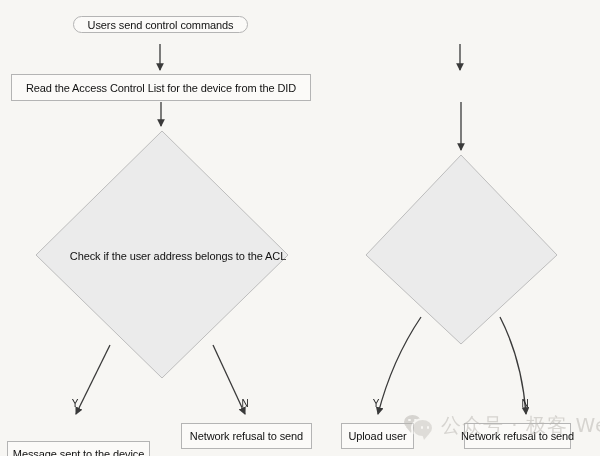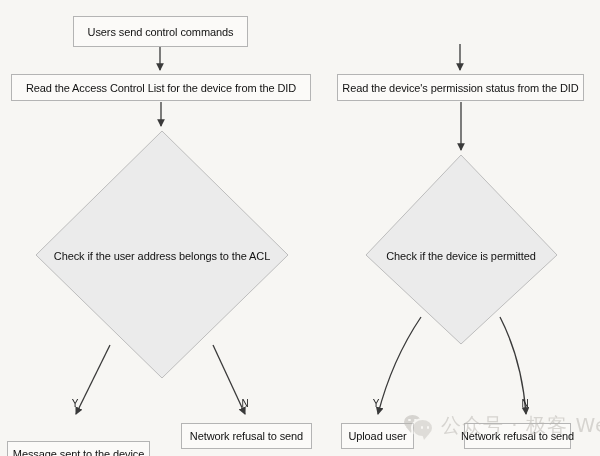--- a/index.html
+++ b/index.html
@@ -44,20 +44,21 @@
   }
   .diamond-label {
     position: absolute;
     color: #111111;
     font-size: 11px;
     font-family: "Liberation Sans", sans-serif;
     white-space: nowrap;
     text-align: center;
     transform: translate(-50%, -50%);
     letter-spacing: -0.1px;
+    padding-left: 32px;
   }
   .edge-label {
     position: absolute;
     color: #222222;
     font-size: 10px;
     font-family: "Liberation Sans", sans-serif;
     white-space: nowrap;
     transform: translate(-50%, -50%);
   }
   .watermark {
@@ -156,38 +157,36 @@
 
     <line x1="460" y1="44" x2="460" y2="70" stroke="#3a3a3a" stroke-width="1.3" marker-end="url(#arrowhead)"></line>
 
     <line x1="461" y1="102" x2="461" y2="150" stroke="#3a3a3a" stroke-width="1.3" marker-end="url(#arrowhead)"></line>
 
     <path d="M421,317 Q392,360 378,414" fill="none" stroke="#3a3a3a" stroke-width="1.3" marker-end="url(#arrowhead)"></path>
 
     <path d="M500,317 Q522,360 526,414" fill="none" stroke="#3a3a3a" stroke-width="1.3" marker-end="url(#arrowhead)"></path>
   </svg>
 
-  <div class="node-box" style="left:73px; top:16px; width:175px; height:31px;">Users send control commands</div>
+  <div class="node-box" style="left:73px; top:16px; width:175px; height:17px;border-radius:9px;">Users send control commands</div>
 
   <div class="node-box" style="left:11px; top:74px; width:300px; height:27px;">Read the Access Control List for the device from the DID</div>
 
   <div class="diamond-label" style="left:162px; top:256px;">Check if the user address belongs to the ACL</div>
 
   <div class="edge-label" style="left:75px; top:403px;">Y</div>
 
   <div class="edge-label" style="left:245px; top:403px;">N</div>
 
   <div class="node-box" style="left:7px; top:441px; width:143px; height:26px;">Message sent to the device</div>
 
   <div class="node-box" style="left:181px; top:423px; width:131px; height:26px;">Network refusal to send</div>
 
 
-  <div class="node-box" style="left:337px; top:74px; width:247px; height:27px;">Read the device's permission status from the DID</div>
-
-  <div class="diamond-label" style="left:461px; top:256px;">Check if the device is permitted</div>
+
 
   <div class="edge-label" style="left:376px; top:403px;">Y</div>
 
   <div class="edge-label" style="left:525px; top:403px;">N</div>
 
   <div class="node-box" style="left:341px; top:423px; width:73px; height:26px;">Upload user</div>
 
   <div class="node-box" style="left:464px; top:423px; width:107px; height:26px;">Network refusal to send</div>
 
   <div class="watermark" style="left:404px; top:412px;">

